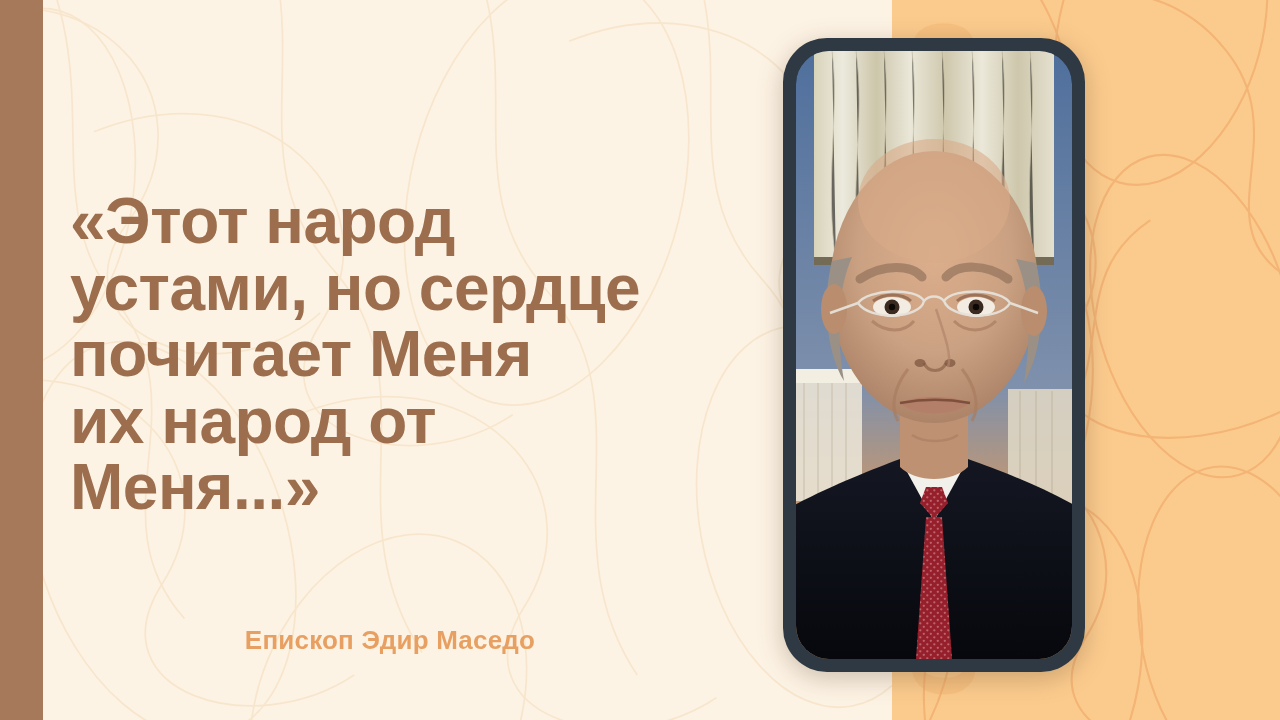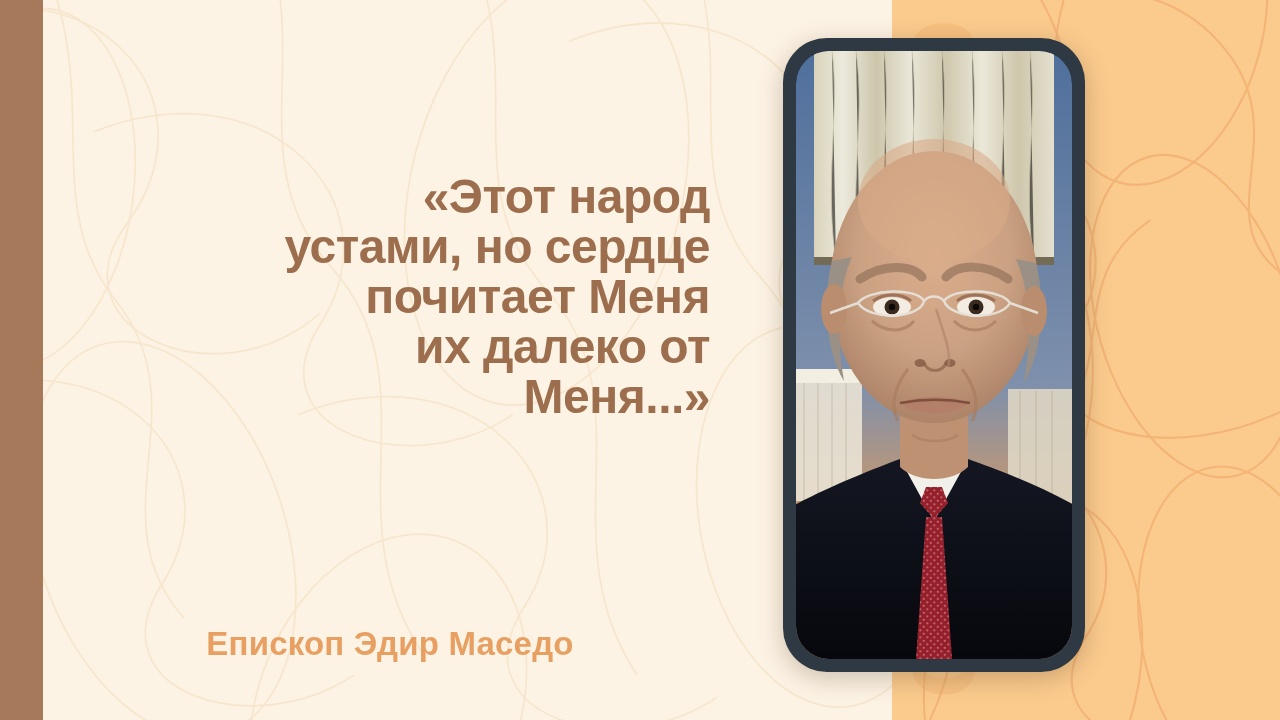--- a/index.html
+++ b/index.html
@@ -48,36 +48,36 @@
     letter-spacing:2px;
     color:#f0ad68;
     opacity:.30;
     user-select:none;
     pointer-events:none;
   }
 
   
   .quote{
     position:absolute;
-    left:70px;top:172px;width:640px;
-    text-align:right;
+    left:70px;top:188px;width:640px;
+    text-align:left;
     color:#9c6e4e;
-    font-size:48px;
+    font-size:64px;
     font-weight:700;
     line-height:1.04;
     letter-spacing:-0.5px;
   }
   .quote .ln{display:block;}
 
   .attrib{
     position:absolute;
     left:70px;top:625px;width:640px;
     text-align:center;
     color:#e8a062;
-    font-size:33px;
+    font-size:26px;
     font-weight:700;
     letter-spacing:.2px;
   }
 
   
   .phone{
     position:absolute;
     left:783px;top:38px;
     width:302px;height:634px;
     background:#2f3943;
@@ -136,21 +136,21 @@
         <path d="M20 760 C 120 640, 40 540, 140 470 C 245 395, 170 300, 260 240"></path>
       </g>
     </svg>
     <div class="watermark">edirmacedo</div>
   </div>
 
   <div class="quote">
     <span class="ln">«Этот народ</span>
     <span class="ln">устами, но сердце</span>
     <span class="ln">почитает Меня</span>
-    <span class="ln">их далеко от</span>
+    <span class="ln">их народ от</span>
     <span class="ln">Меня...»</span>
   </div>
 
   <div class="attrib">Епископ Эдир Маседо</div>
 
   <div class="phone">
     <div class="phone-screen">
       <svg class="vid" viewBox="0 0 276 608" preserveAspectRatio="xMidYMid slice">
         <defs>
           <linearGradient id="wall" x1="0" y1="0" x2="1" y2="0">

